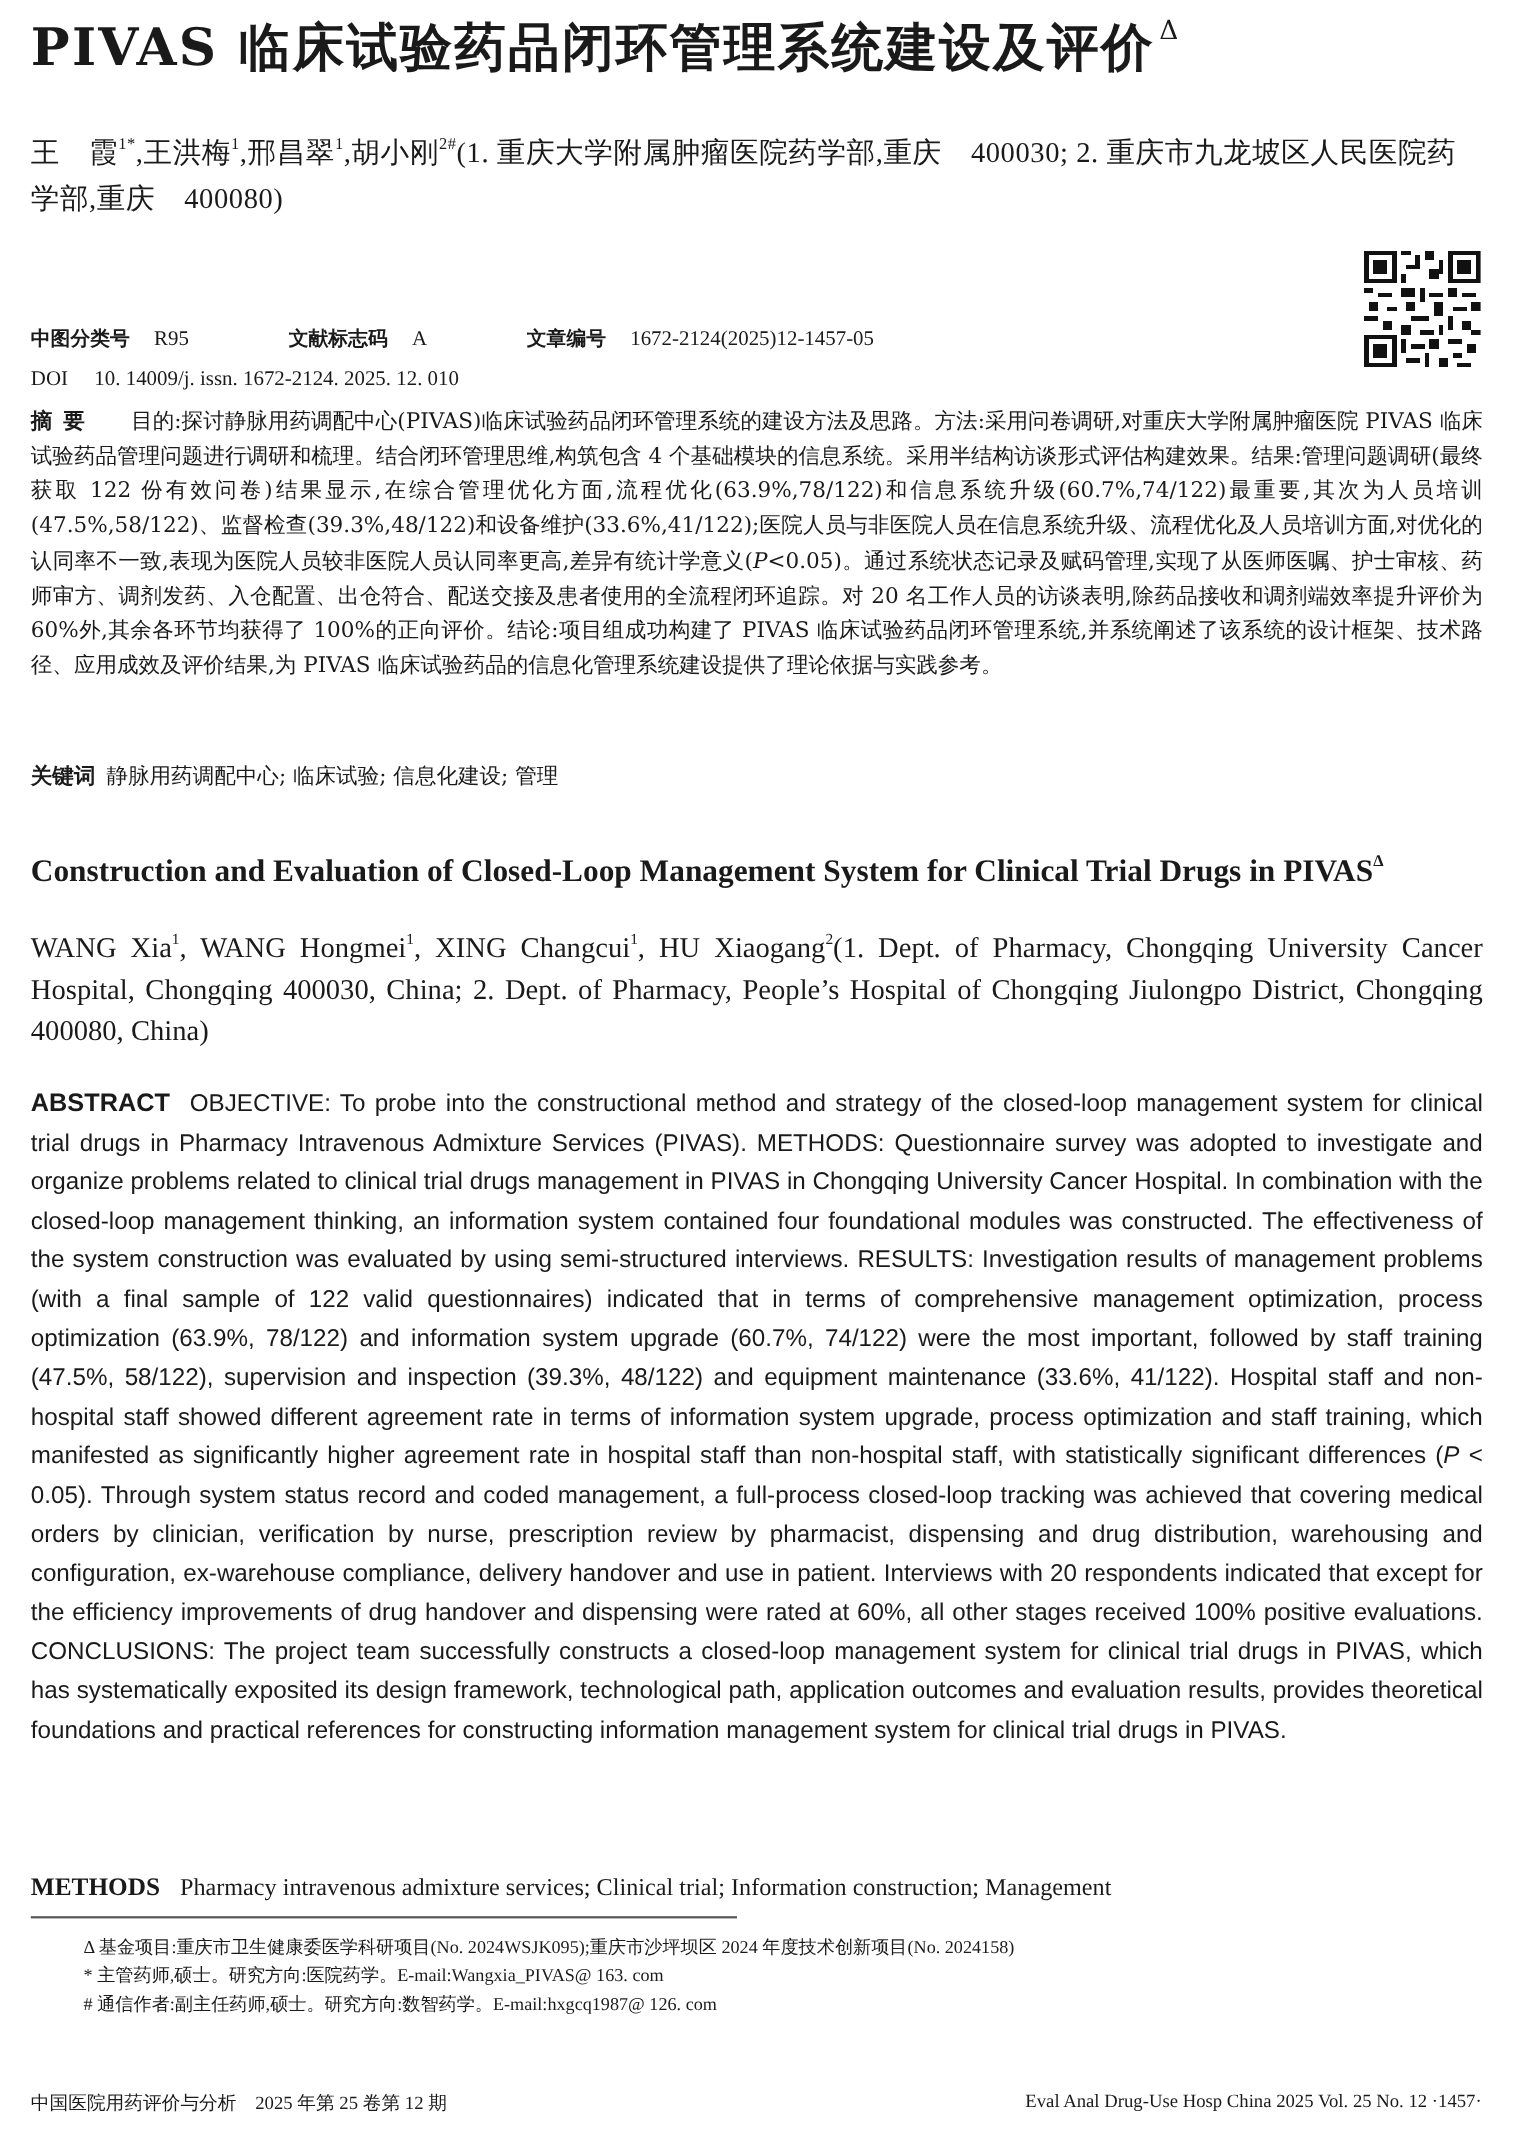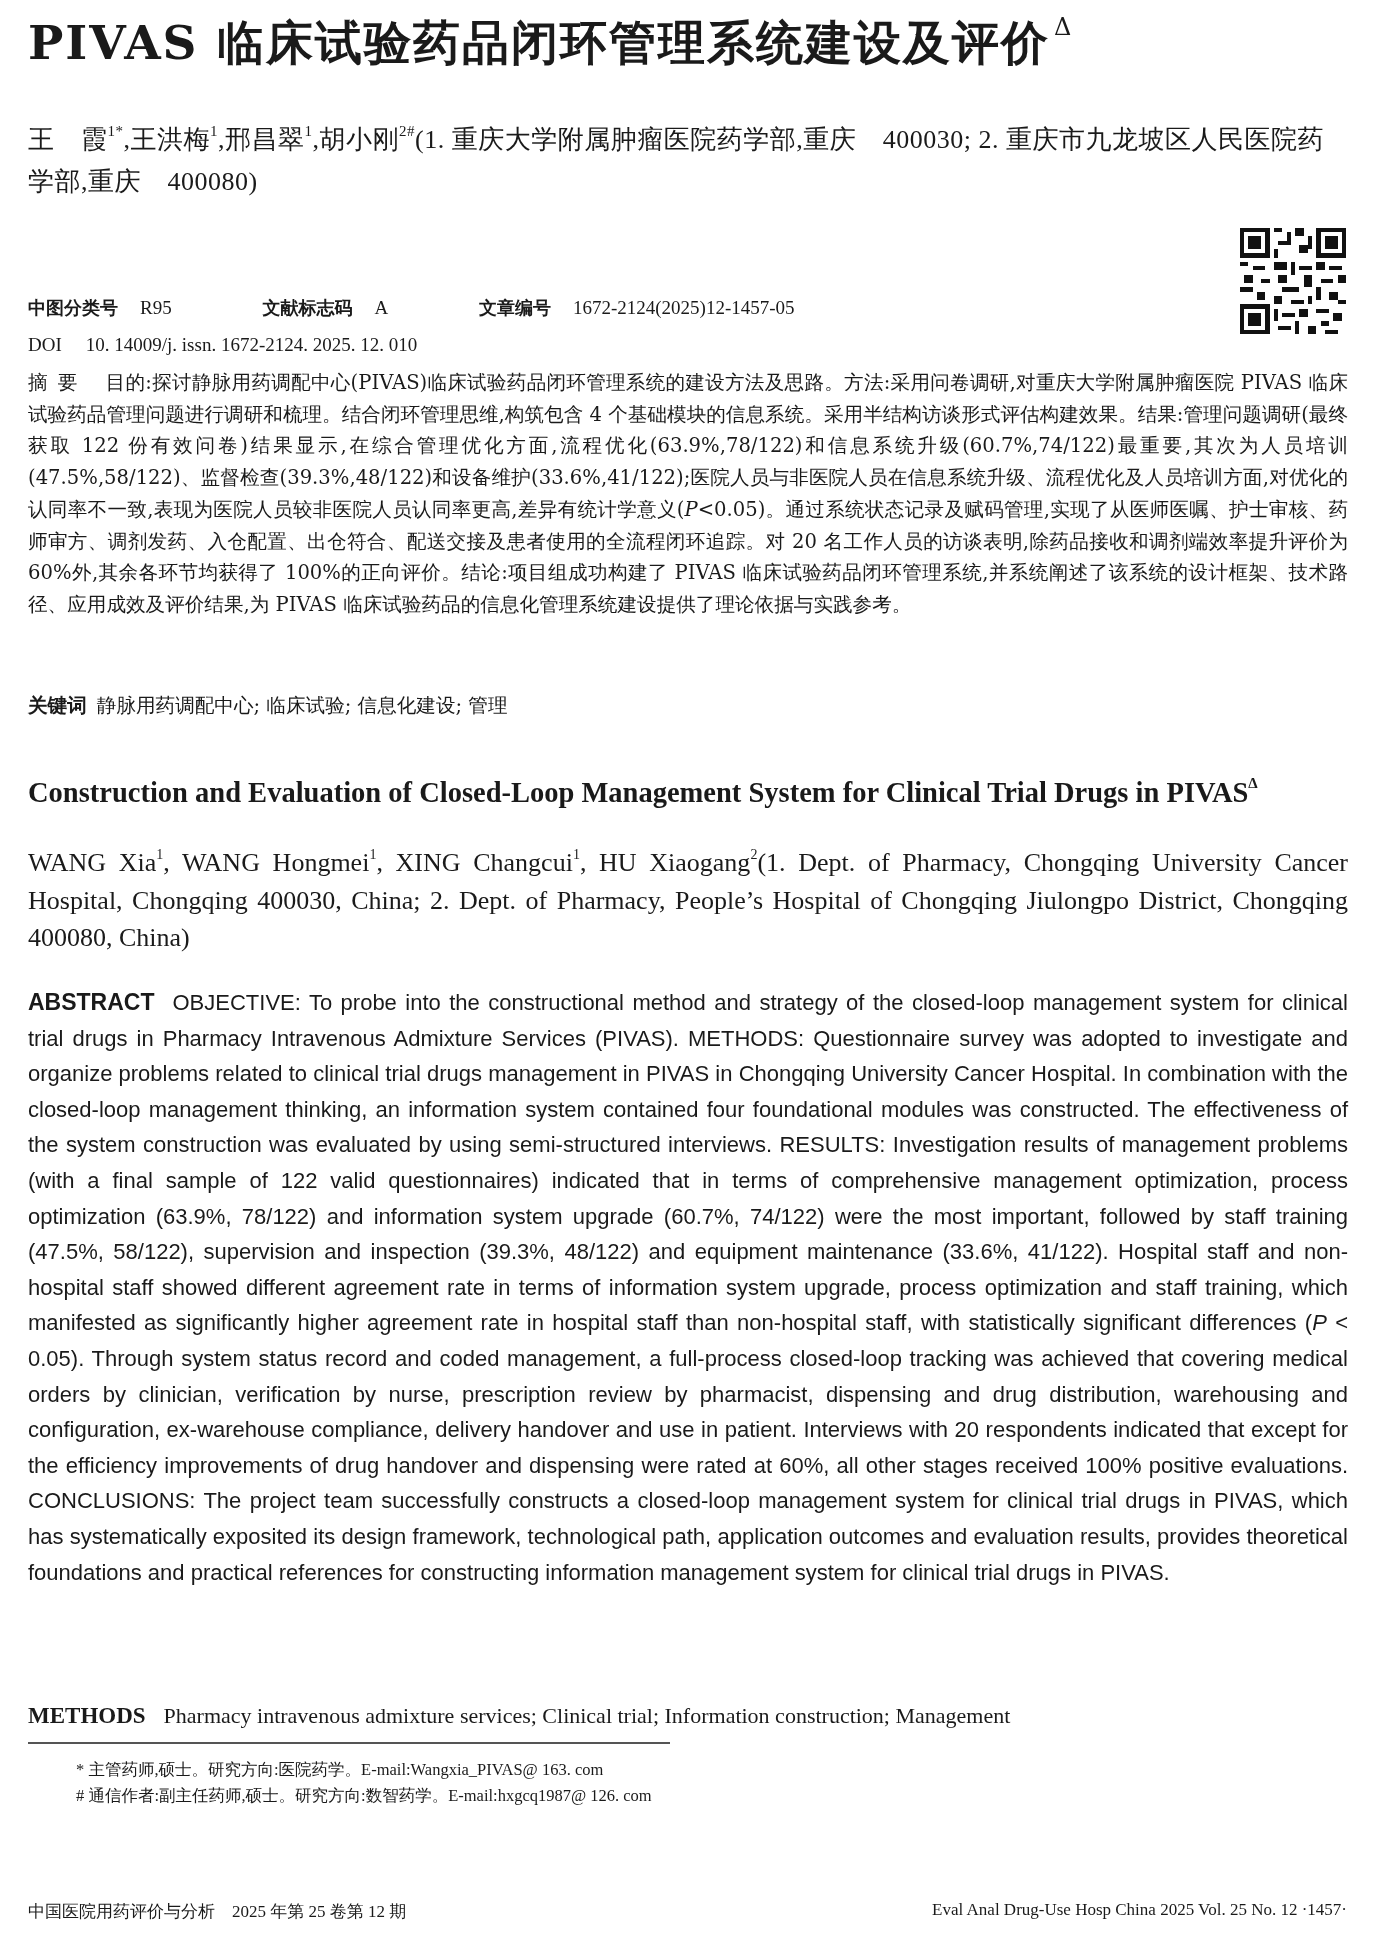--- a/index.html
+++ b/index.html
@@ -11,21 +11,21 @@
   .title-cn sup { font-size: 24px; font-weight: normal; vertical-align: 24px; margin-left: 4px; }
   .authors-cn { left: 28px; top: 110px; width: 1320px; font-size: 26px; line-height: 42px;
                 font-family: "Liberation Serif", serif; letter-spacing: 0.5px; }
   .authors-cn sup { font-size: 15px; vertical-align: 12px; }
   .meta-row { left: 28px; font-size: 19px; font-family: "Liberation Serif", serif; white-space: nowrap; margin-top: 34px; }
   .meta-row .lbl { font-weight: bold; margin-right: 22px; font-family: "DejaVu Sans", sans-serif; font-size: 18px; }
   .meta-row .val { margin-right: 86px; }
   .qr { left: 1240px; top: 228px; width: 106px; height: 106px; }
   .abs-cn { left: 28px; top: 367px; width: 1320px; font-size: 19.6px; line-height: 31.7px; text-align: justify;
             font-family: "DejaVu Serif", serif; }
-  .abs-cn .lbl { font-weight: normal; font-family: "DejaVu Sans", sans-serif; margin-right: 18px; letter-spacing: 10px; }
+  .abs-cn .lbl { font-weight: bold; font-family: "DejaVu Sans", sans-serif; margin-right: 32px; letter-spacing: 10px; }
   .kw-cn { left: 28px; top: 692px; font-size: 19.6px; font-family: "DejaVu Serif", serif; }
   .kw-cn .lbl { font-weight: bold; font-family: "DejaVu Sans", sans-serif; margin-right: 10px; }
   .title-en { left: 28px; top: 755px; width: 1320px; font-size: 28.5px; font-weight: bold; line-height: 56px;
               font-family: "Liberation Serif", serif; text-align: justify; }
   .title-en sup { font-size: 15px; vertical-align: 14px; }
   .authors-en { left: 28px; top: 836px; width: 1320px; font-size: 26px; line-height: 37.5px; text-align: justify;
                 font-family: "Liberation Serif", serif; }
   .authors-en sup { font-size: 14px; vertical-align: 12px; }
   .abs-en { left: 28px; top: 985px; width: 1320px; font-size: 22px; line-height: 35.6px; text-align: justify;
             font-family: Liberation Sans, sans-serif; }
@@ -119,18 +119,19 @@
 <div class="abs authors-en">
   <span>WANG Xia</span><sup>1</sup>, <span>WANG Hongmei</span><sup>1</sup>, <span>XING Changcui</span><sup>1</sup>, <span>HU Xiaogang</span><sup>2</sup><span>(1. Dept.  of Pharmacy, Chongqing University Cancer Hospital, Chongqing 400030, China; 2. Dept.  of Pharmacy, People’s Hospital of Chongqing Jiulongpo District, Chongqing 400080, China)</span>
 </div>
 
 <div class="abs abs-en"><span class="lbl">ABSTRACT</span><span>OBJECTIVE: To probe into the constructional method and strategy of the closed-loop management system for clinical trial drugs in Pharmacy Intravenous Admixture Services (PIVAS). METHODS: Questionnaire survey was adopted to investigate and organize problems related to clinical trial drugs management in PIVAS in Chongqing University Cancer Hospital. In combination with the closed-loop management thinking, an information system contained four foundational modules was constructed. The effectiveness of the system construction was evaluated by using semi-structured interviews. RESULTS: Investigation results of management problems (with a final sample of 122 valid questionnaires) indicated that in terms of comprehensive management optimization, process optimization (63.9%, 78/122) and information system upgrade (60.7%, 74/122) were the most important, followed by staff training (47.5%, 58/122), supervision and inspection (39.3%, 48/122) and equipment maintenance (33.6%, 41/122). Hospital staff and non-hospital staff showed different agreement rate in terms of information system upgrade, process optimization and staff training, which manifested as significantly higher agreement rate in hospital staff than non-hospital staff, with statistically significant differences (</span><span class="ital">P</span><span> &lt; 0.05). Through system status record and coded management, a full-process closed-loop tracking was achieved that covering medical orders by clinician, verification by nurse, prescription review by pharmacist, dispensing and drug distribution, warehousing and configuration, ex-warehouse compliance, delivery handover and use in patient. Interviews with 20 respondents indicated that except for the efficiency improvements of drug handover and dispensing were rated at 60%, all other stages received 100% positive evaluations. CONCLUSIONS: The project team successfully constructs a closed-loop management system for clinical trial drugs in PIVAS, which has systematically exposited its design framework, technological path, application outcomes and evaluation results, provides theoretical foundations and practical references for constructing information management system for clinical trial drugs in PIVAS.</span></div>
 
 <div class="abs kw-en"><span class="lbl">METHODS</span><span>Pharmacy intravenous admixture services; Clinical trial; Information construction; Management</span></div>
 
 <div class="abs fn-rule"></div>
 <div class="abs footnotes">
+  <div>Δ 基金项目:重庆市卫生健康委医学科研项目(No. 2024WSJK095);重庆市沙坪坝区 2024 年度技术创新项目(No. 2024158)</div>
   <div>* 主管药师,硕士。研究方向:医院药学。E-mail:Wangxia_PIVAS@ 163. com</div>
   <div># 通信作者:副主任药师,硕士。研究方向:数智药学。E-mail:hxgcq1987@ 126. com</div>
 </div>
 
 <div class="abs page-footer-left">中国医院用药评价与分析　2025 年第 25 卷第 12 期</div>
 <div class="abs page-footer-right">Eval Anal Drug-Use Hosp China 2025 Vol. 25 No. 12 ·1457·</div>
 
 </body></html>

